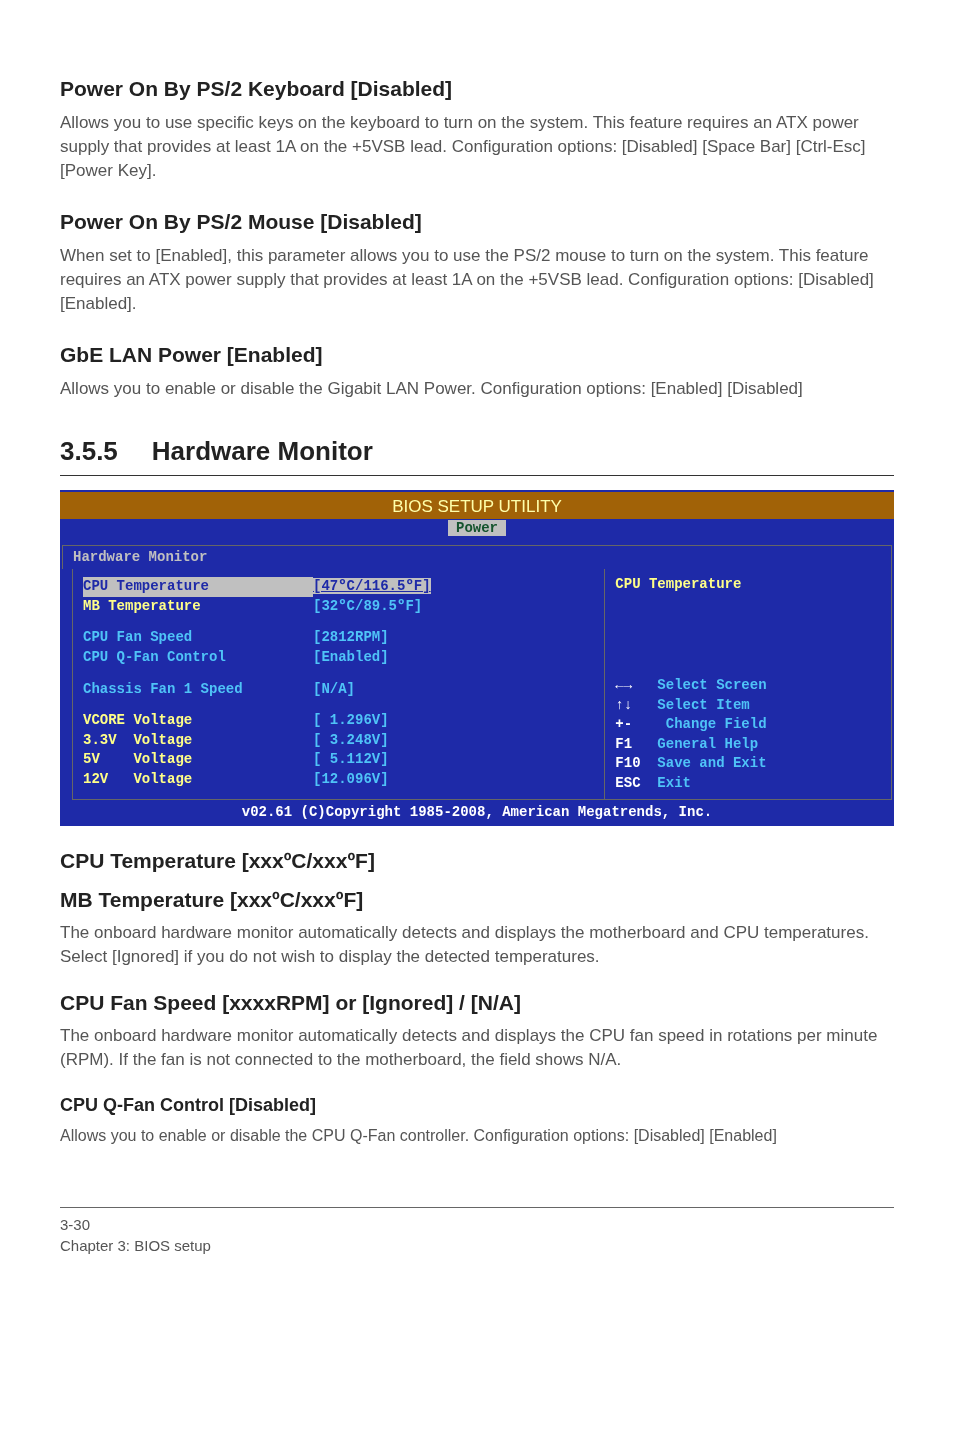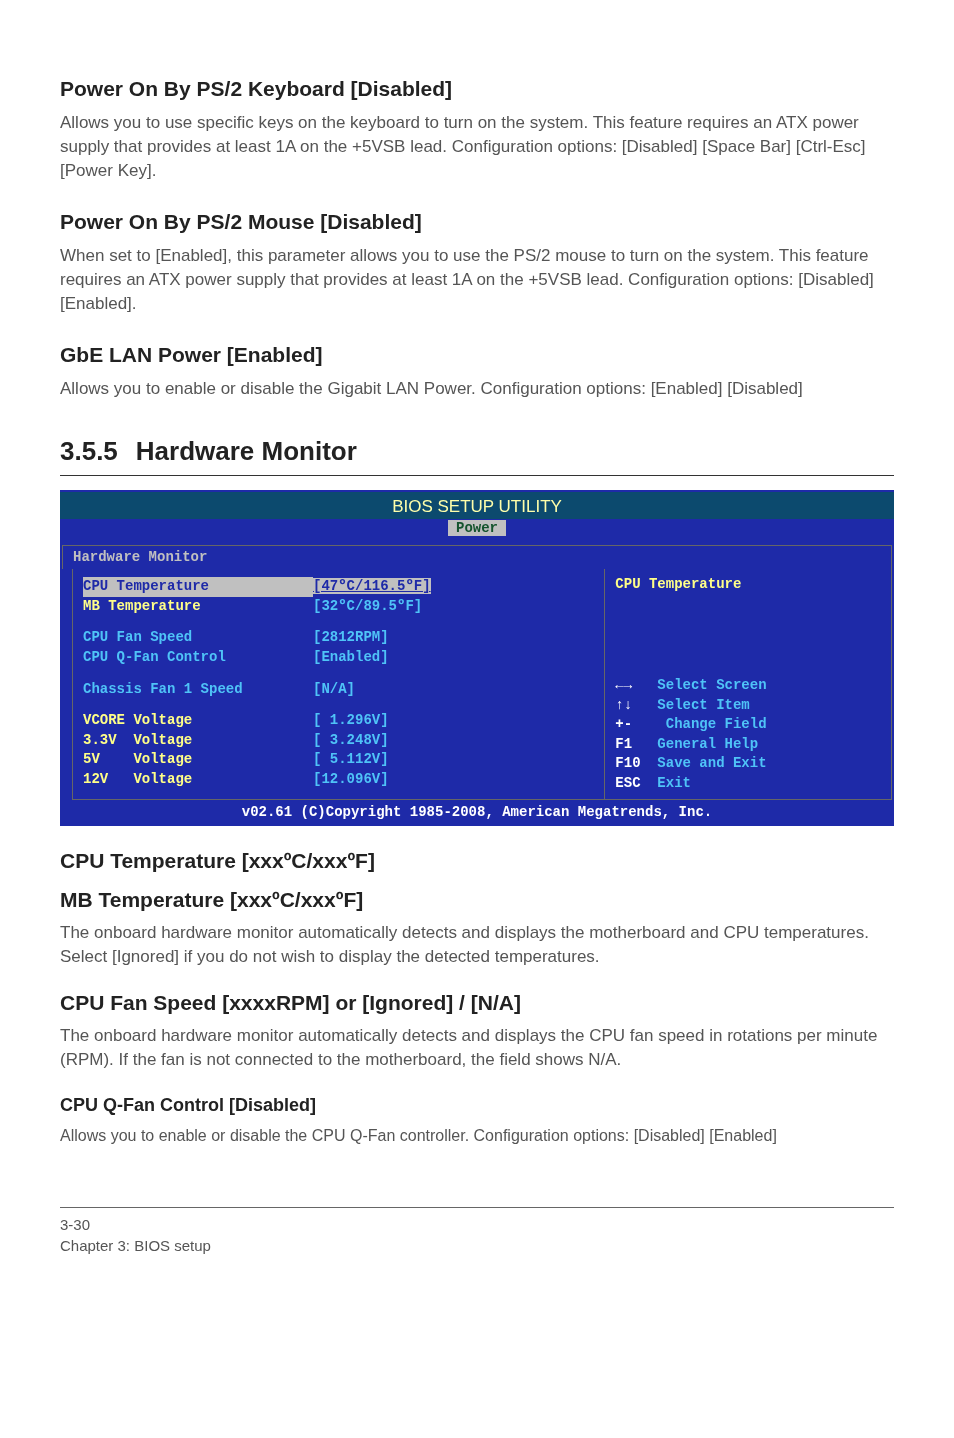--- a/index.html
+++ b/index.html
@@ -20,21 +20,21 @@
     }
     h2.numbered {
       font-size: 26px;
       font-weight: bold;
       color: #222;
       margin-top: 32px;
       margin-bottom: 6px;
     }
     h2.numbered .num {
       display: inline-block;
-      margin-right: 18px;
+      margin-right: 34px;
     }
     .underline {
       border-bottom: 1.5px solid #333;
       margin-bottom: 14px;
     }
     h3.subtitle {
       font-size: 21px;
       font-weight: bold;
       color: #222;
       margin-top: 20px;
@@ -58,21 +58,21 @@
       font-family: "Courier New", monospace;
       font-size: 14px;
       font-weight: bold;
       color: #c0c0c0;
       margin-top: 0;
     }
     .bios-title {
       color: #ffffaa;
       text-align: center;
       padding-top: 3px;
-      background: #0c4a6e;
+      background: #a16207;
       border-top: 2.5px solid #1e2aa8;
     }
     .bios-tab {
       text-align: center;
       padding-bottom: 6px;
     }
     .bios-tab span {
       background: #c0c0c0;
       color: #14532d;
       padding: 0 8px;

